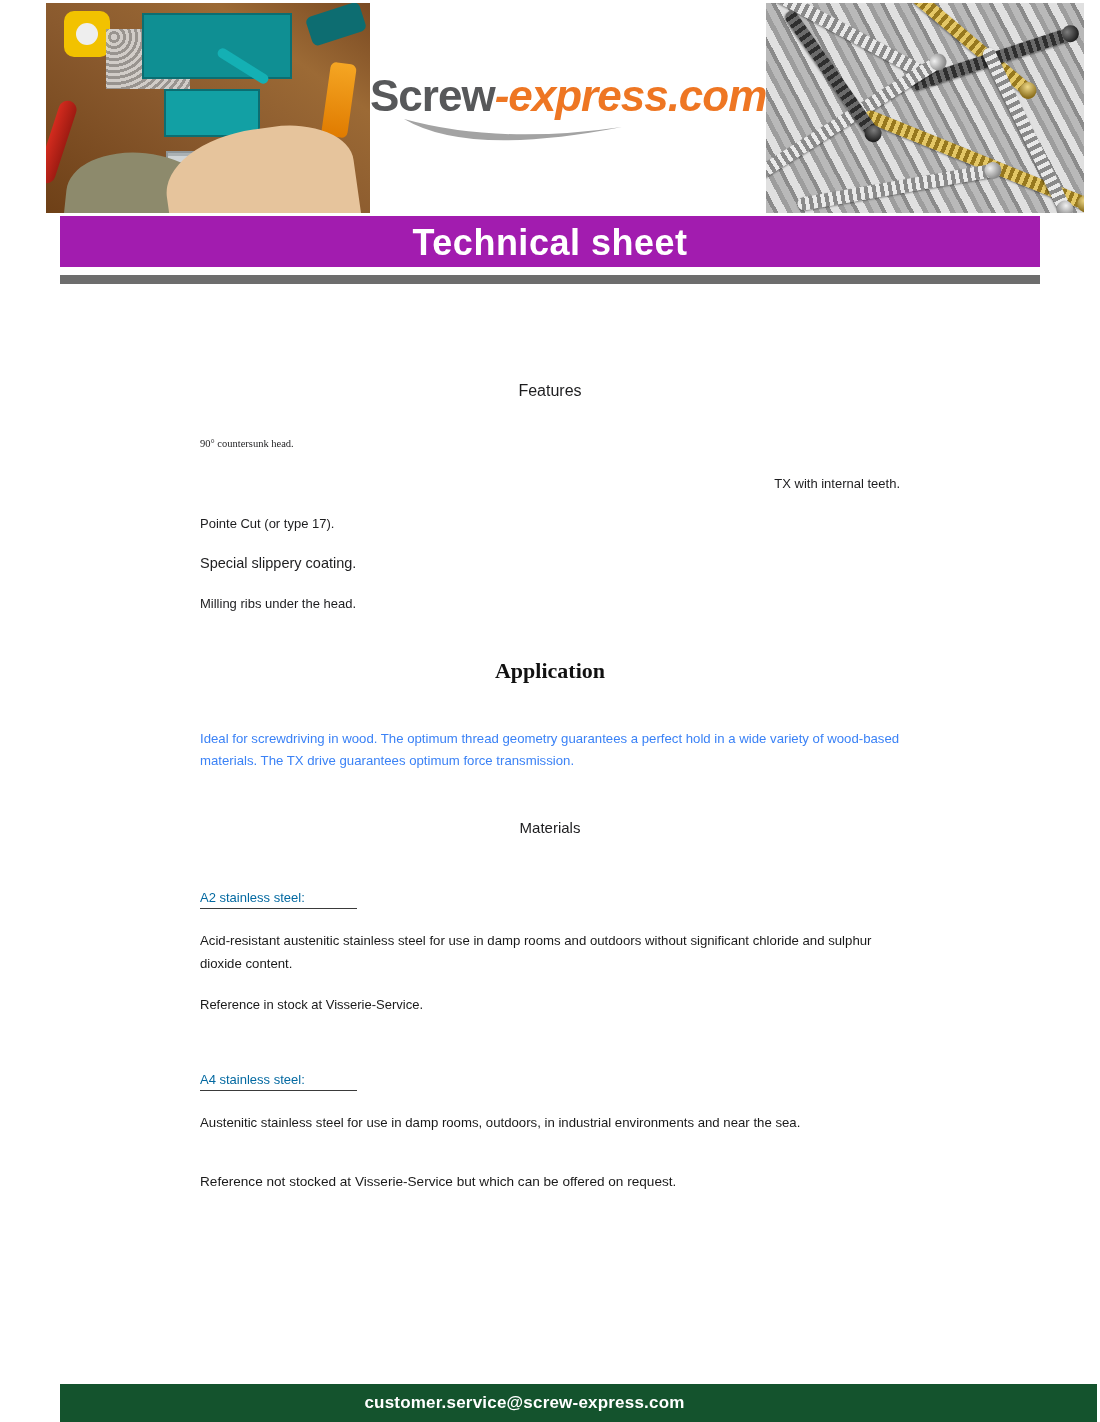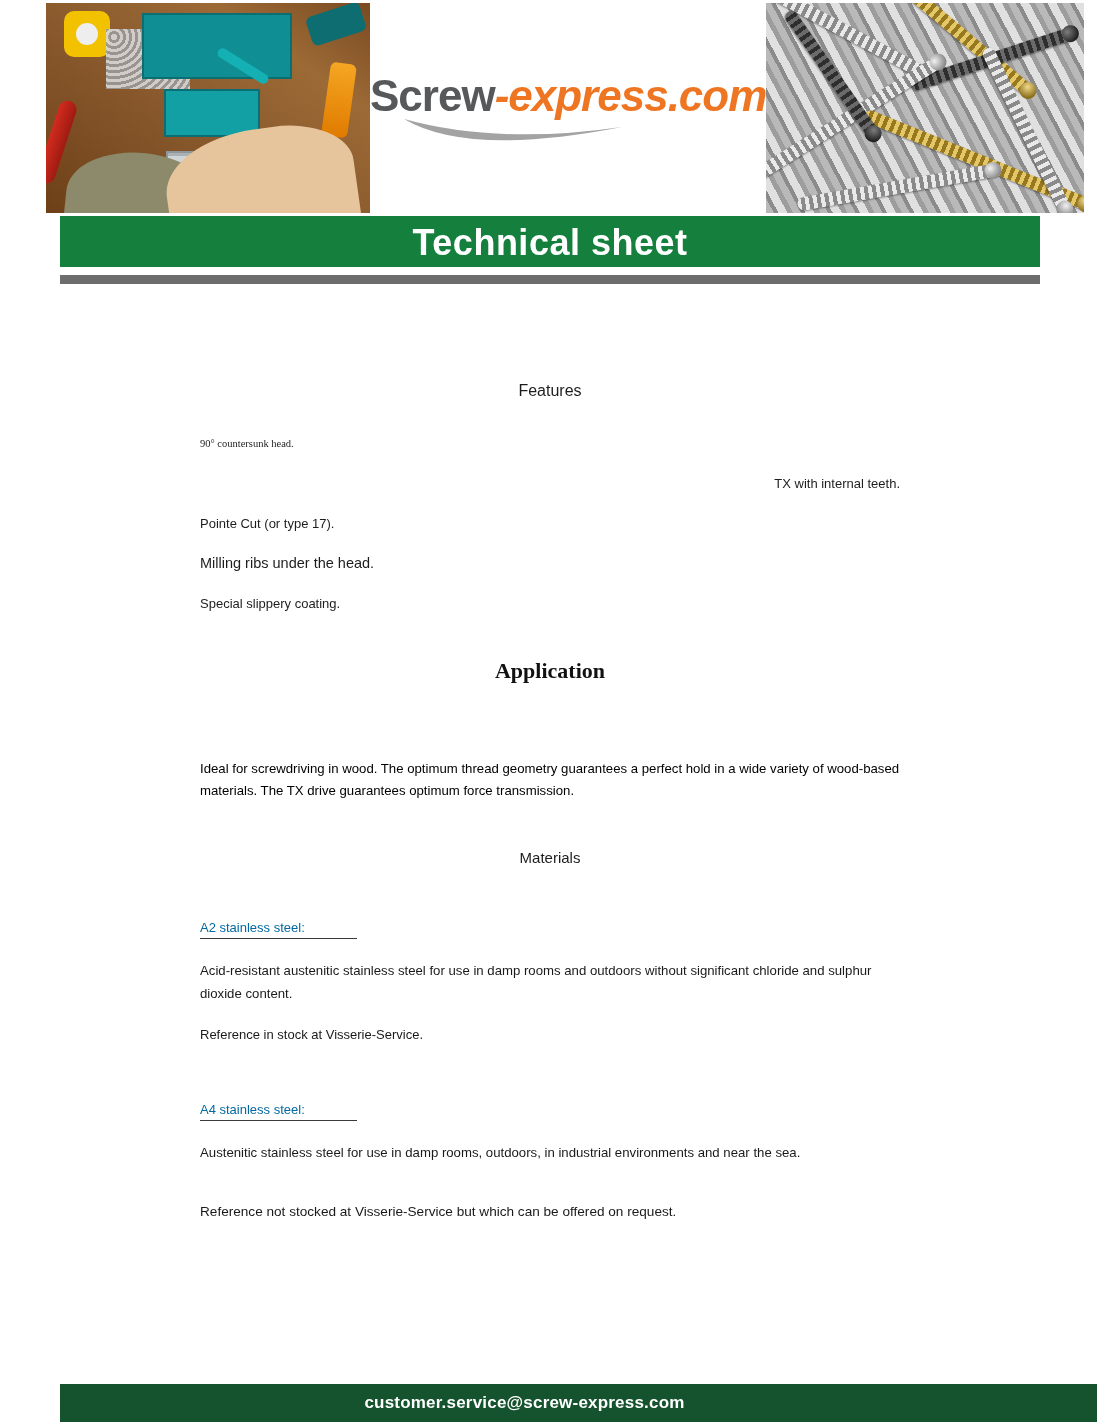--- a/index.html
+++ b/index.html
@@ -76,21 +76,21 @@
     justify-content: center; background: #ffffff; padding-top: 6px; }
   .logo-text { font-size: 44px; font-weight: bold; letter-spacing: -1px; white-space: nowrap; }
   .logo-primary { color: #57585a; }
   .logo-secondary { color: #ee7623; font-style: italic; }
   .logo-swoosh { margin-top: -6px; width: 230px; height: 36px; align-self: flex-start; margin-left: 28px; }
 
   
   .banner {
     margin: 3px 57px 8px 57px;
     height: 51px;
-    background: #15803d;
+    background: #a21caf;
     display: flex; align-items: center; justify-content: center;
   }
   .banner-title {
     color: #ffffff; font-size: 36px; font-weight: bold;
     letter-spacing: 0.5px; transform: scaleY(1.05);
   }
   .gray-strip { margin: 2px 57px 0 57px; height: 9px; background: #6d6d6d; }
 
   
   .main { margin-left: 197px; width: 700px; }
@@ -102,21 +102,21 @@
   .features-list li:nth-child(2) { font-size: 13px; margin-bottom: 25px; text-align: right; }
   .features-list li:nth-child(3) { font-size: 13px; margin-bottom: 24px; }
   .features-list li:nth-child(4) { font-size: 14.5px; margin-bottom: 25px; }
   .features-list li:nth-child(5) { font-size: 13px; }
 
   .application-title {
     margin-top: 47px; text-align: center;
     font-family: "Liberation Serif", serif;
     font-size: 22px; font-weight: bold; color: #111;
   }
-  .application-body { margin-top: 74px; font-size: 13.2px; line-height: 1.7; color: #000000; }
+  .application-body { margin-top: 44px; font-size: 13.2px; line-height: 1.7; color: #3b82f6; }
 
   .materials-title { margin-top: 46px; text-align: center; font-size: 15px; font-weight: 500; }
 
   .material-section-1 { margin-top: 52px; }
   .material-section-2 { margin-top: 58px; }
   .material-heading {
     display: inline-block;
     font-size: 13px; font-weight: 400; color: #0369a1;
     border-bottom: 1.5px solid #3a3a3a;
     padding-bottom: 3px; padding-right: 52px;
@@ -184,22 +184,22 @@
   </div>
   <div class="gray-strip"></div>
 
   <div class="main">
 
     <h2 class="features-title">Features</h2>
     <ul class="features-list">
       <li>90° countersunk head.</li>
       <li>TX with internal teeth.</li>
       <li>Pointe Cut (or type 17).</li>
+      <li>Special slippery coating.</li>
       <li>Milling ribs under the head.</li>
-      <li>Special slippery coating.</li>
     </ul>
 
     <h2 class="application-title">Application</h2>
     <p class="application-body">Ideal for screwdriving in wood. The optimum thread geometry guarantees a perfect hold in a wide variety of wood-based materials. The TX drive guarantees optimum force transmission.</p>
 
     <h2 class="materials-title">Materials</h2>
 
     <div class="material-section-1">
       <h3 class="material-heading">A2 stainless steel:</h3>
       <p class="material-description">Acid-resistant austenitic stainless steel for use in damp rooms and outdoors without significant chloride and sulphur dioxide content.</p>

